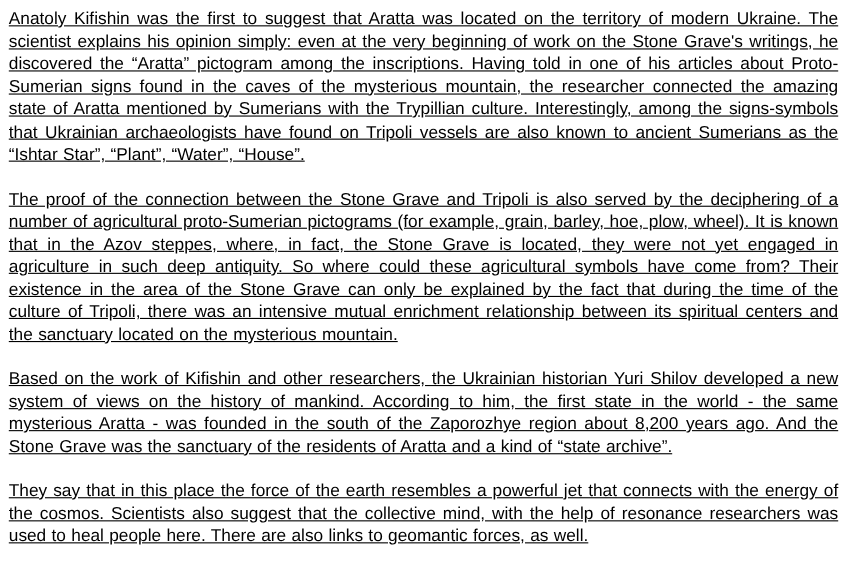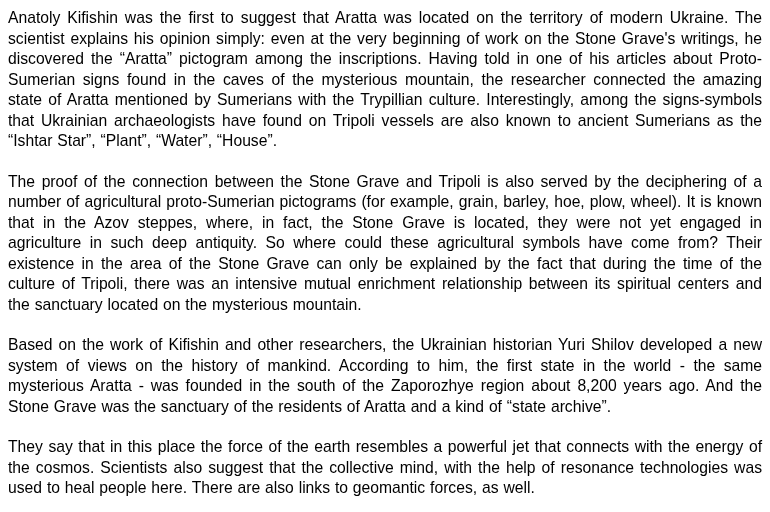--- a/index.html
+++ b/index.html
@@ -9,34 +9,35 @@
   }
   body {
     width: 770px;
     height: 512px;
     overflow: hidden;
     font-family: "Liberation Sans", sans-serif;
     color: #000000;
   }
   .doc {
     padding: 8px 8px 0 8px;
+    text-decoration: underline;
   }
   .doc p {
     margin: 0 0 20px 0;
     font-size: 15.7px;
     line-height: 20.5px;
     text-align: justify;
     letter-spacing: 0;
     word-spacing: 0.5px;
   }
   .doc p:last-child {
     margin-bottom: 0;
   }
 </style>
 </head>
 <body>
 
 <div class="doc">
   <p>Anatoly Kifishin was the first to suggest that Aratta was located on the territory of modern Ukraine. The scientist explains his opinion simply: even at the very beginning of work on the Stone Grave's writings, he discovered the “Aratta” pictogram among the inscriptions. Having told in one of his articles about Proto-Sumerian signs found in the caves of the mysterious mountain, the researcher connected the amazing state of Aratta mentioned by Sumerians with the Trypillian culture. Interestingly, among the signs-symbols that Ukrainian archaeologists have found on Tripoli vessels are also known to ancient Sumerians as the “Ishtar Star”, “Plant”, “Water”, “House”.</p>
   <p>The proof of the connection between the Stone Grave and Tripoli is also served by the deciphering of a number of agricultural proto-Sumerian pictograms (for example, grain, barley, hoe, plow, wheel). It is known that in the Azov steppes, where, in fact, the Stone Grave is located, they were not yet engaged in agriculture in such deep antiquity. So where could these agricultural symbols have come from? Their existence in the area of the Stone Grave can only be explained by the fact that during the time of the culture of Tripoli, there was an intensive mutual enrichment relationship between its spiritual centers and the sanctuary located on the mysterious mountain.</p>
   <p>Based on the work of Kifishin and other researchers, the Ukrainian historian Yuri Shilov developed a new system of views on the history of mankind. According to him, the first state in the world - the same mysterious Aratta - was founded in the south of the Zaporozhye region about 8,200 years ago. And the Stone Grave was the sanctuary of the residents of Aratta and a kind of “state archive”.</p>
-  <p>They say that in this place the force of the earth resembles a powerful jet that connects with the energy of the cosmos. Scientists also suggest that the collective mind, with the help of resonance technologies was used to heal people here. There are also links to geomantic forces, as well.</p>
+  <p>They say that in this place the force of the earth resembles a powerful jet that connects with the energy of the cosmos. Scientists also suggest that the collective mind, with the help of resonance researchers was used to heal people here. There are also links to geomantic forces, as well.</p>
 </div>
 
 </body></html>

